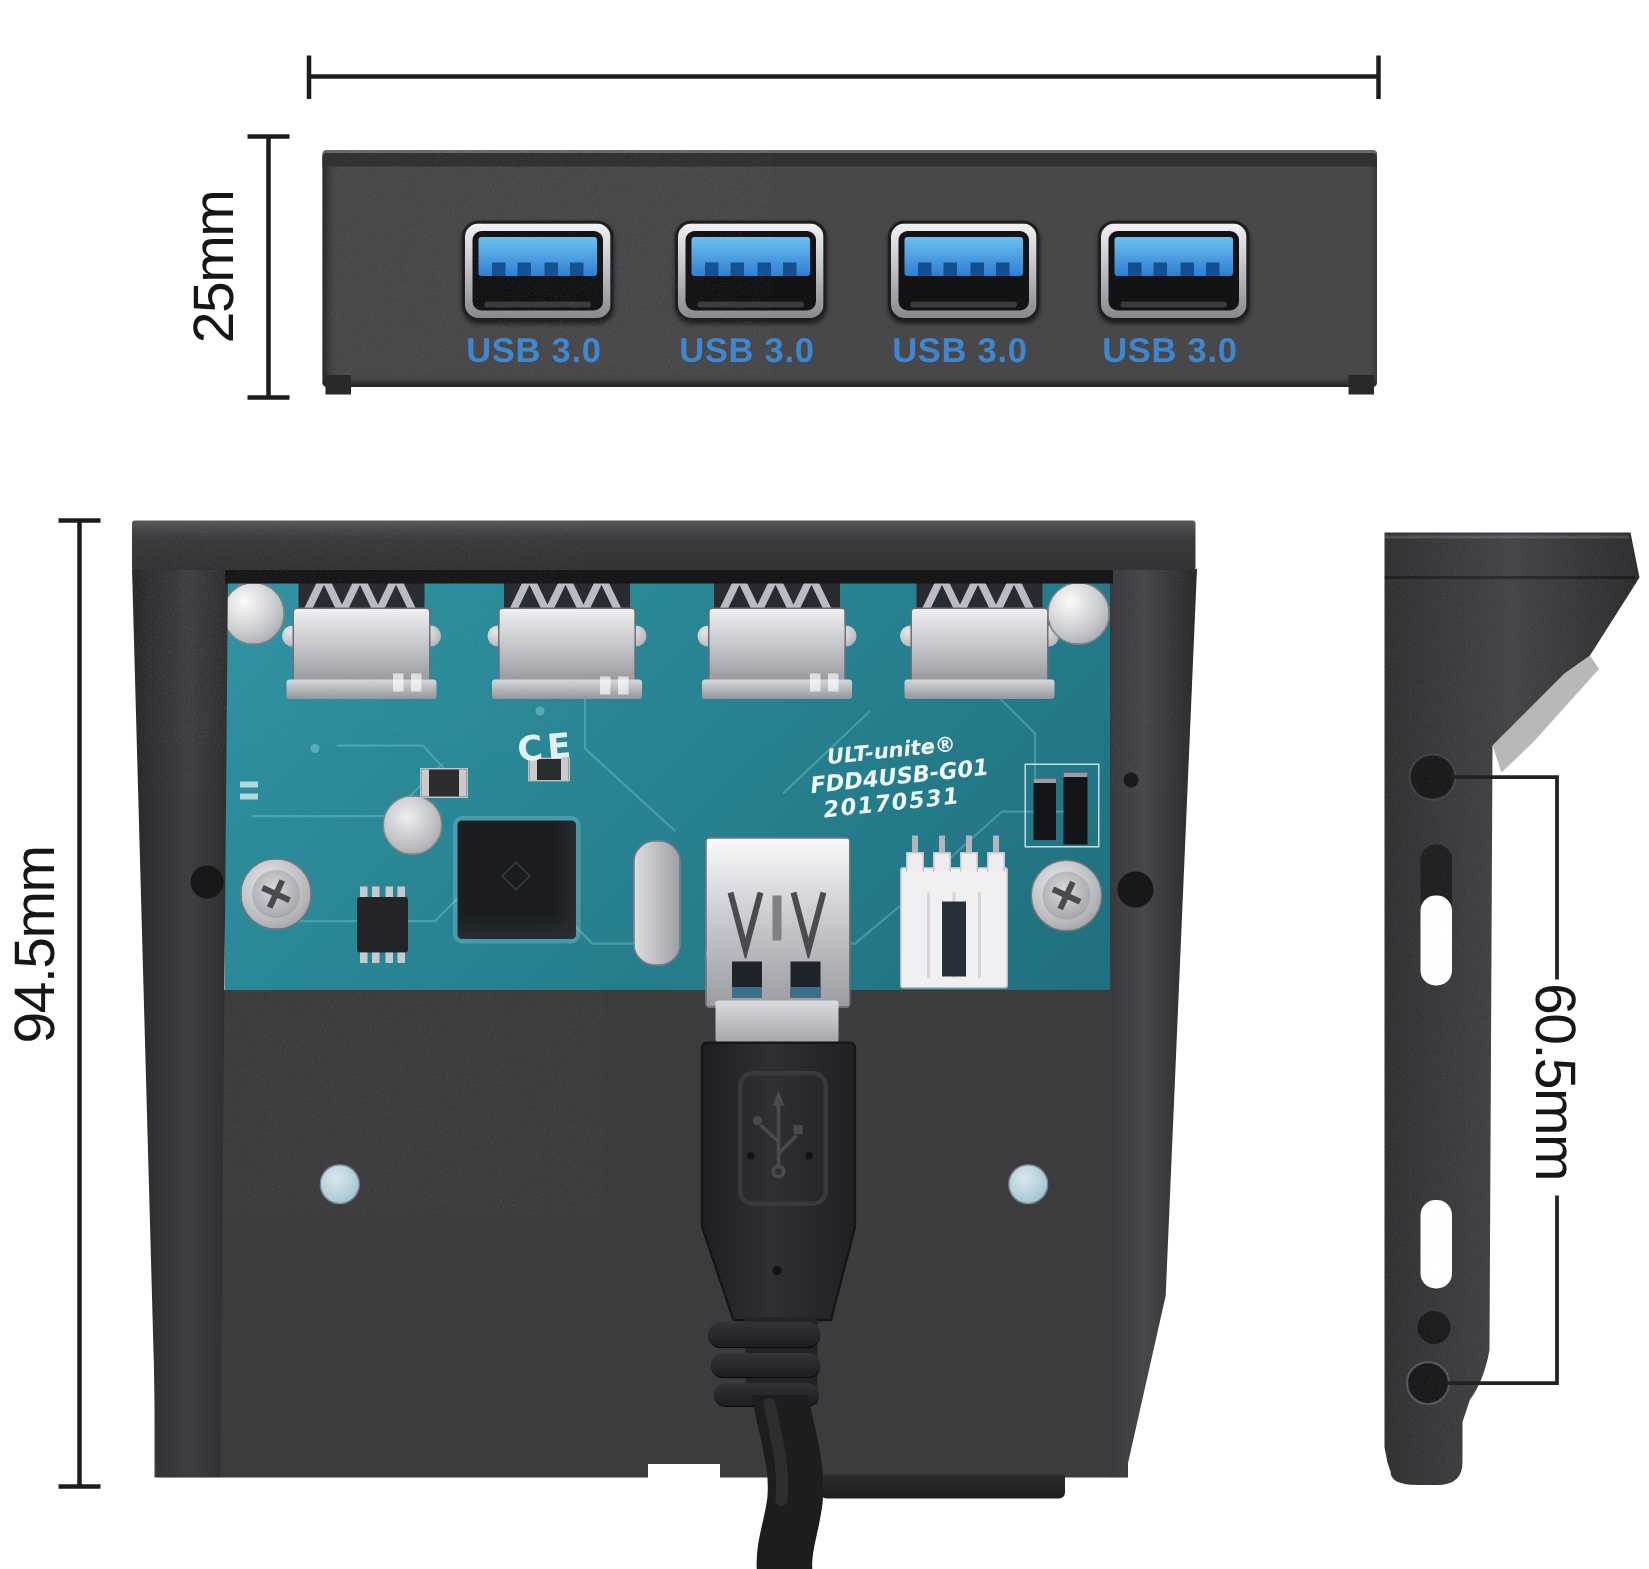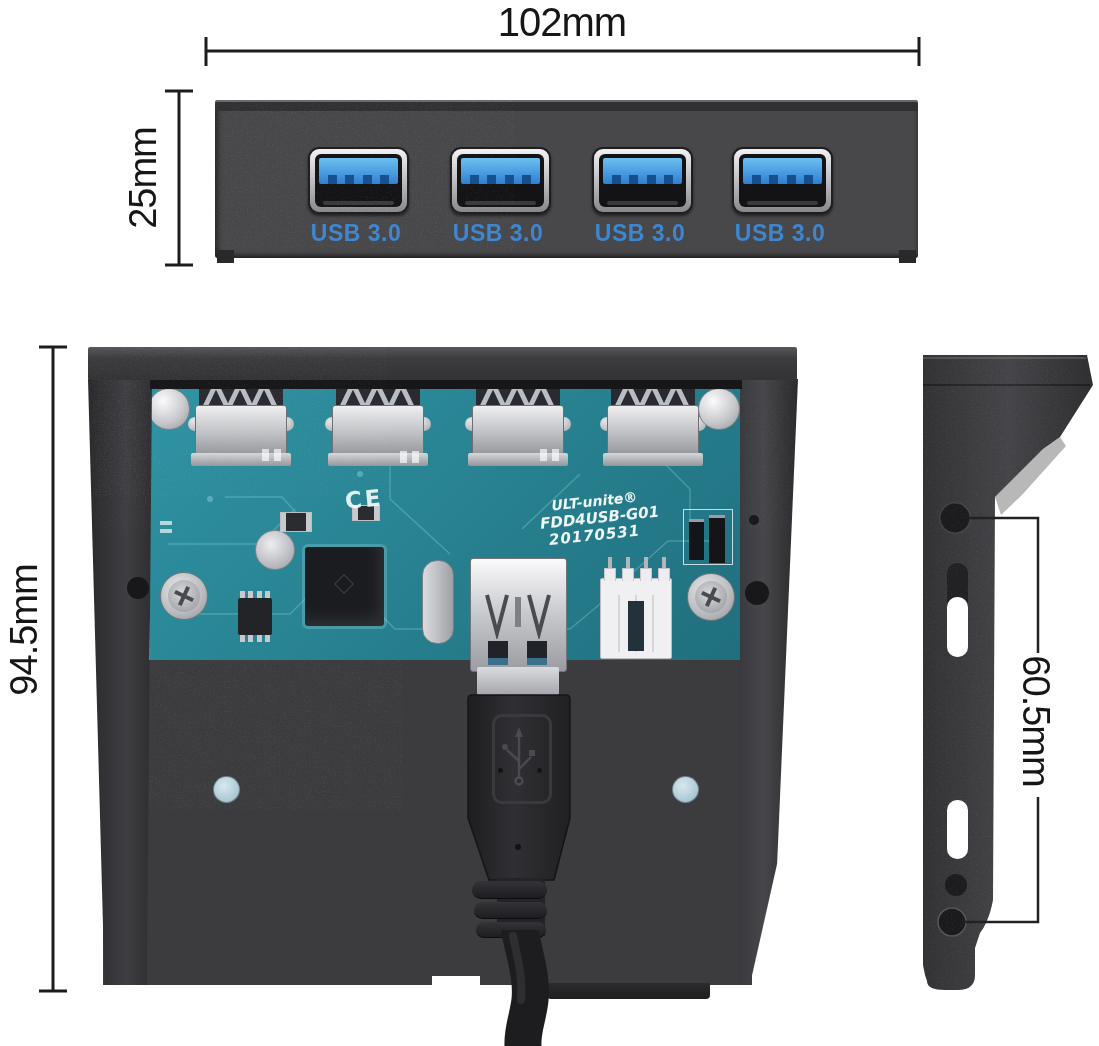--- a/index.html
+++ b/index.html
@@ -115,21 +115,20 @@
 
   <svg width="0" height="0" style="position:absolute">
     <defs>
       <filter id="grainF" x="0" y="0" width="100%" height="100%">
         <feTurbulence type="fractalNoise" baseFrequency="0.8" numOctaves="2" stitchTiles="stitch"></feTurbulence>
         <feColorMatrix type="matrix" values="0 0 0 0 0.95  0 0 0 0 0.95  0 0 0 0 0.97  0.9 0 0 0 -0.45"></feColorMatrix>
       </filter>
     </defs>
   </svg>
 
-  <div class="abs dim-label" style="left:452px;top:0;width:220px;height:44px;">102mm</div>
   <svg class="abs" style="left:200px;top:30px;" width="725" height="45">
     <line x1="6" y1="21" x2="719" y2="21" stroke="#1c1c1c" stroke-width="3"></line>
     <line x1="6" y1="7" x2="6" y2="36" stroke="#1c1c1c" stroke-width="3"></line>
     <line x1="719" y1="7" x2="719" y2="36" stroke="#1c1c1c" stroke-width="3"></line>
   </svg>
 
   <div class="abs dim-label vert rot-ccw" style="left:82px;top:158px;width:120px;height:40px;">25mm</div>
   <svg class="abs" style="left:160px;top:85px;" width="40" height="187">
     <line x1="19" y1="6" x2="19" y2="180" stroke="#1c1c1c" stroke-width="3"></line>
     <line x1="5" y1="6" x2="33" y2="6" stroke="#1c1c1c" stroke-width="3"></line>

